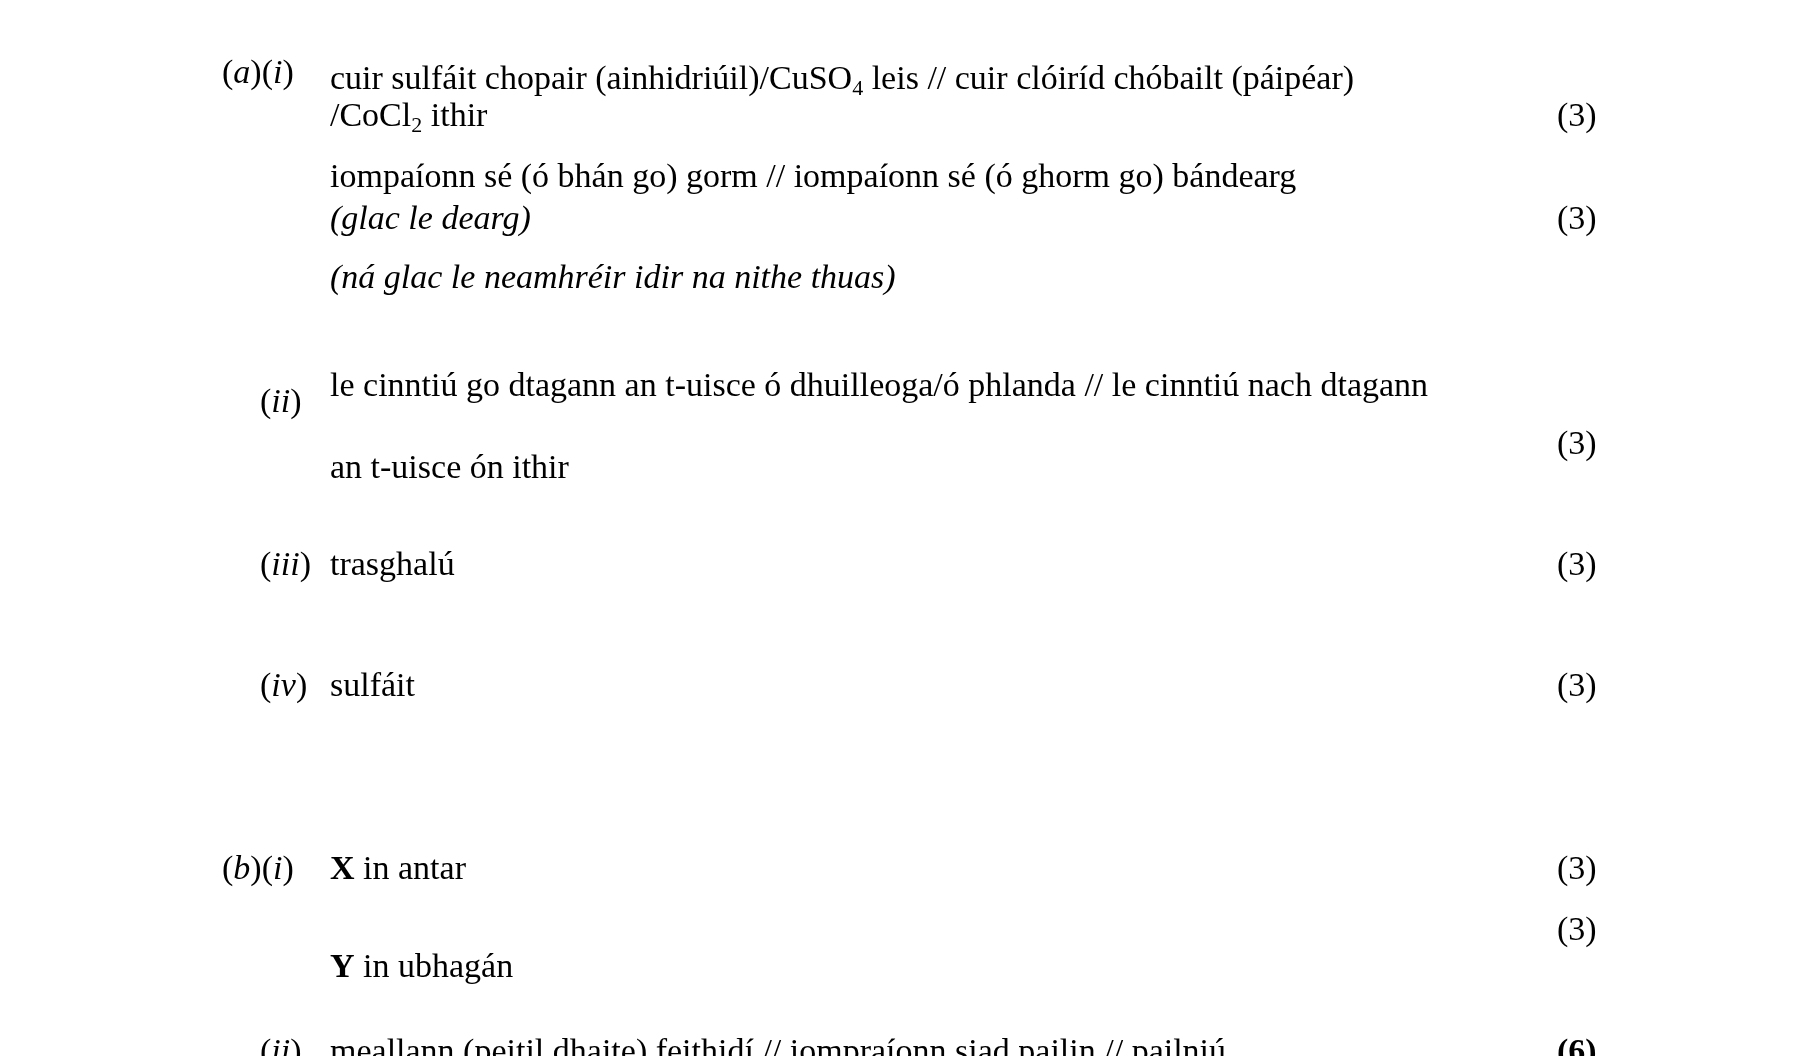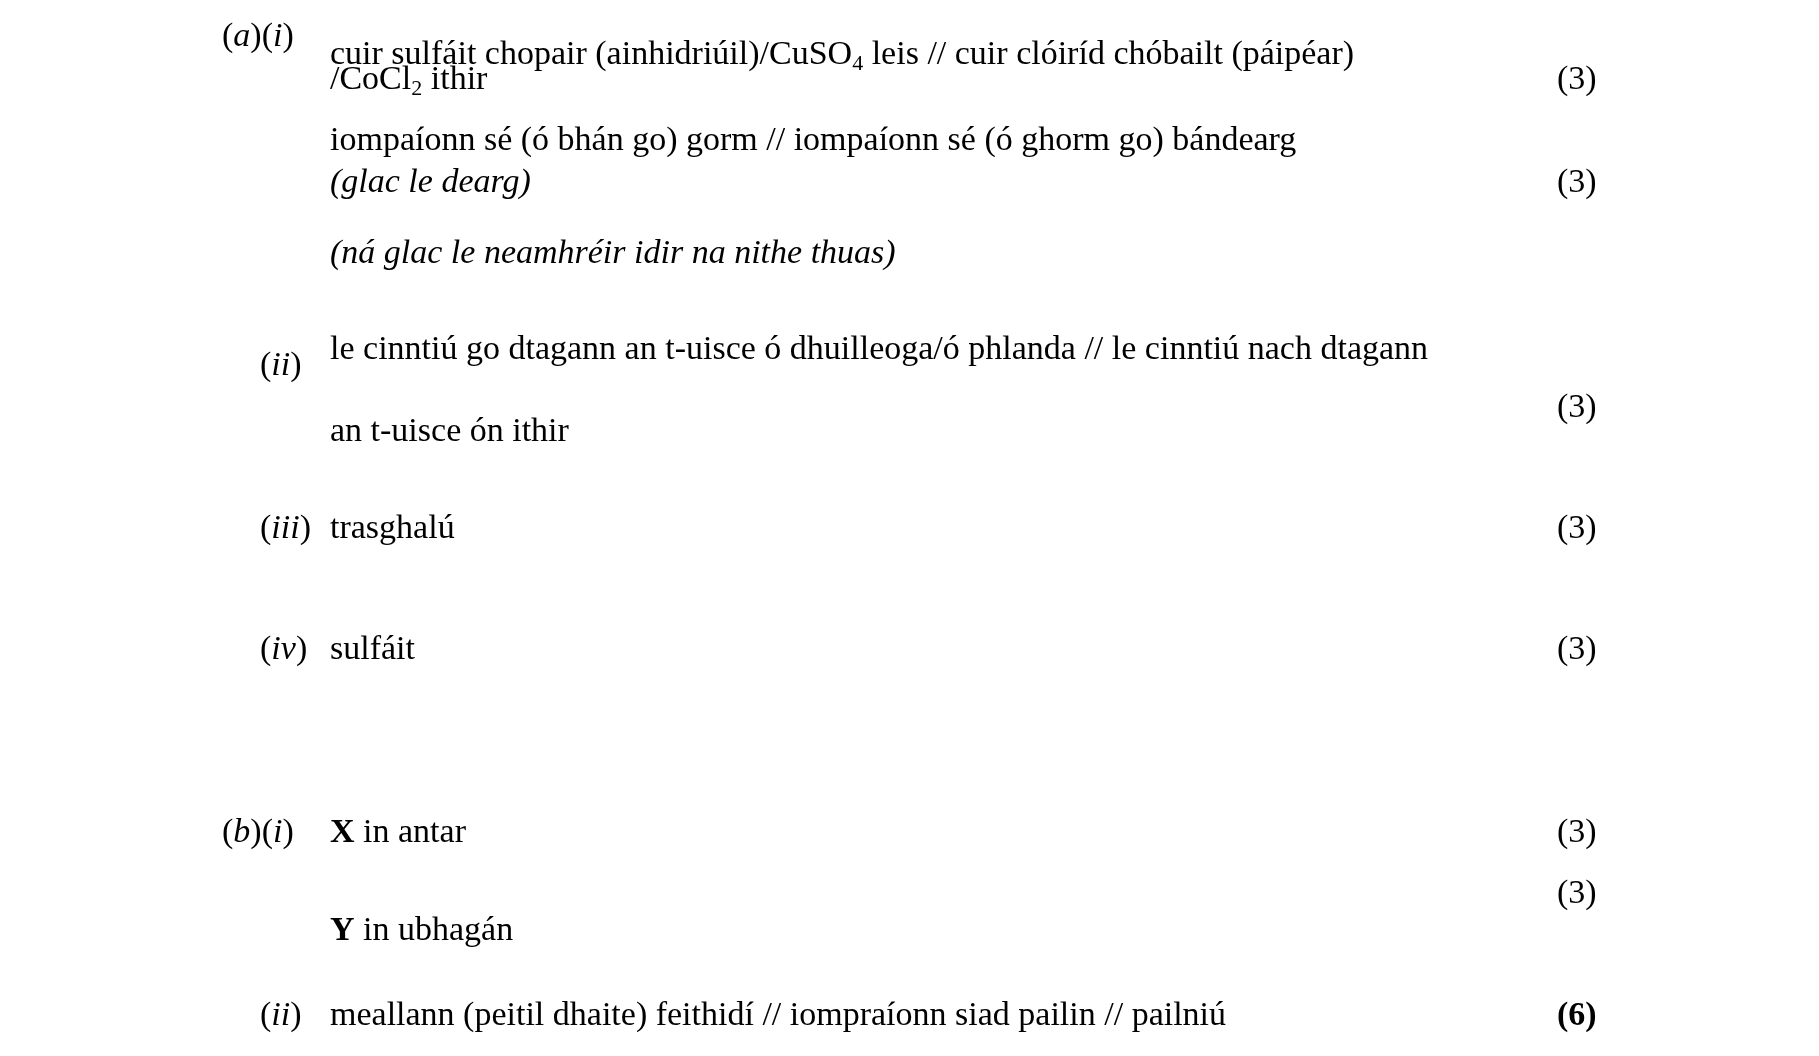--- a/index.html
+++ b/index.html
@@ -1,39 +1,39 @@
 <!DOCTYPE html>
 <html><head>
 <meta charset="utf-8">
 <style>
   html, body { margin:0; padding:0; background:#ffffff; }
   body { width:1819px; height:1056px; position:relative; overflow:hidden;
          font-family:"Liberation Serif", "DejaVu Serif", serif; font-size:34px; color:#000; }
-  .line { position:absolute; white-space:nowrap; line-height:40px; height:40px; }
+  .line { position:absolute; white-space:nowrap; line-height:40px; height:40px;margin-top:37px; }
   .lbl { left:222px; }
   .lbl2 { left:260px; }
   .txt { left:330px; }
   .mk { left:1557px; }
   i, .it { font-style:italic; }
   b { font-weight:bold; }
   sub { font-size:22px; vertical-align:-6px; line-height:0; }
 </style>
 </head>
 <body>
 
 <div class="line lbl" style="top:15px">(<i>a</i>)(<i>i</i>)</div>
-<div class="line txt" style="top:33px"><span>cuir sulfáit chopair (ainhidriúil)/CuSO</span><sub>4</sub><span> leis // cuir clóiríd chóbailt (páipéar)</span></div>
+<div class="line txt" style="top:21px"><span>cuir sulfáit chopair (ainhidriúil)/CuSO</span><sub>4</sub><span> leis // cuir clóiríd chóbailt (páipéar)</span></div>
 <div class="line txt" style="top:58px"><span>/CoCl</span><sub>2</sub><span> ithir</span></div>
 <div class="line mk" style="top:58px">(3)</div>
 
 <div class="line txt" style="top:119px">iompaíonn sé (ó bhán go) gorm // iompaíonn sé (ó ghorm go) bándearg</div>
 <div class="line txt it" style="top:161px">(glac le dearg)</div>
 <div class="line mk" style="top:161px">(3)</div>
 
-<div class="line txt it" style="top:232px">(ná glac le neamhréir idir na nithe thuas)</div>
+<div class="line txt it" style="top:220px">(ná glac le neamhréir idir na nithe thuas)</div>
 
 <div class="line lbl2" style="top:344px">(<i>ii</i>)</div>
 <div class="line txt" style="top:328px">le cinntiú go dtagann an t-uisce ó dhuilleoga/ó phlanda // le cinntiú nach dtagann</div>
 <div class="line txt" style="top:410px">an t-uisce ón ithir</div>
 <div class="line mk" style="top:386px">(3)</div>
 
 <div class="line lbl2" style="top:507px">(<i>iii</i>)</div>
 <div class="line txt" style="top:507px">trasghalú</div>
 <div class="line mk" style="top:507px">(3)</div>
 

